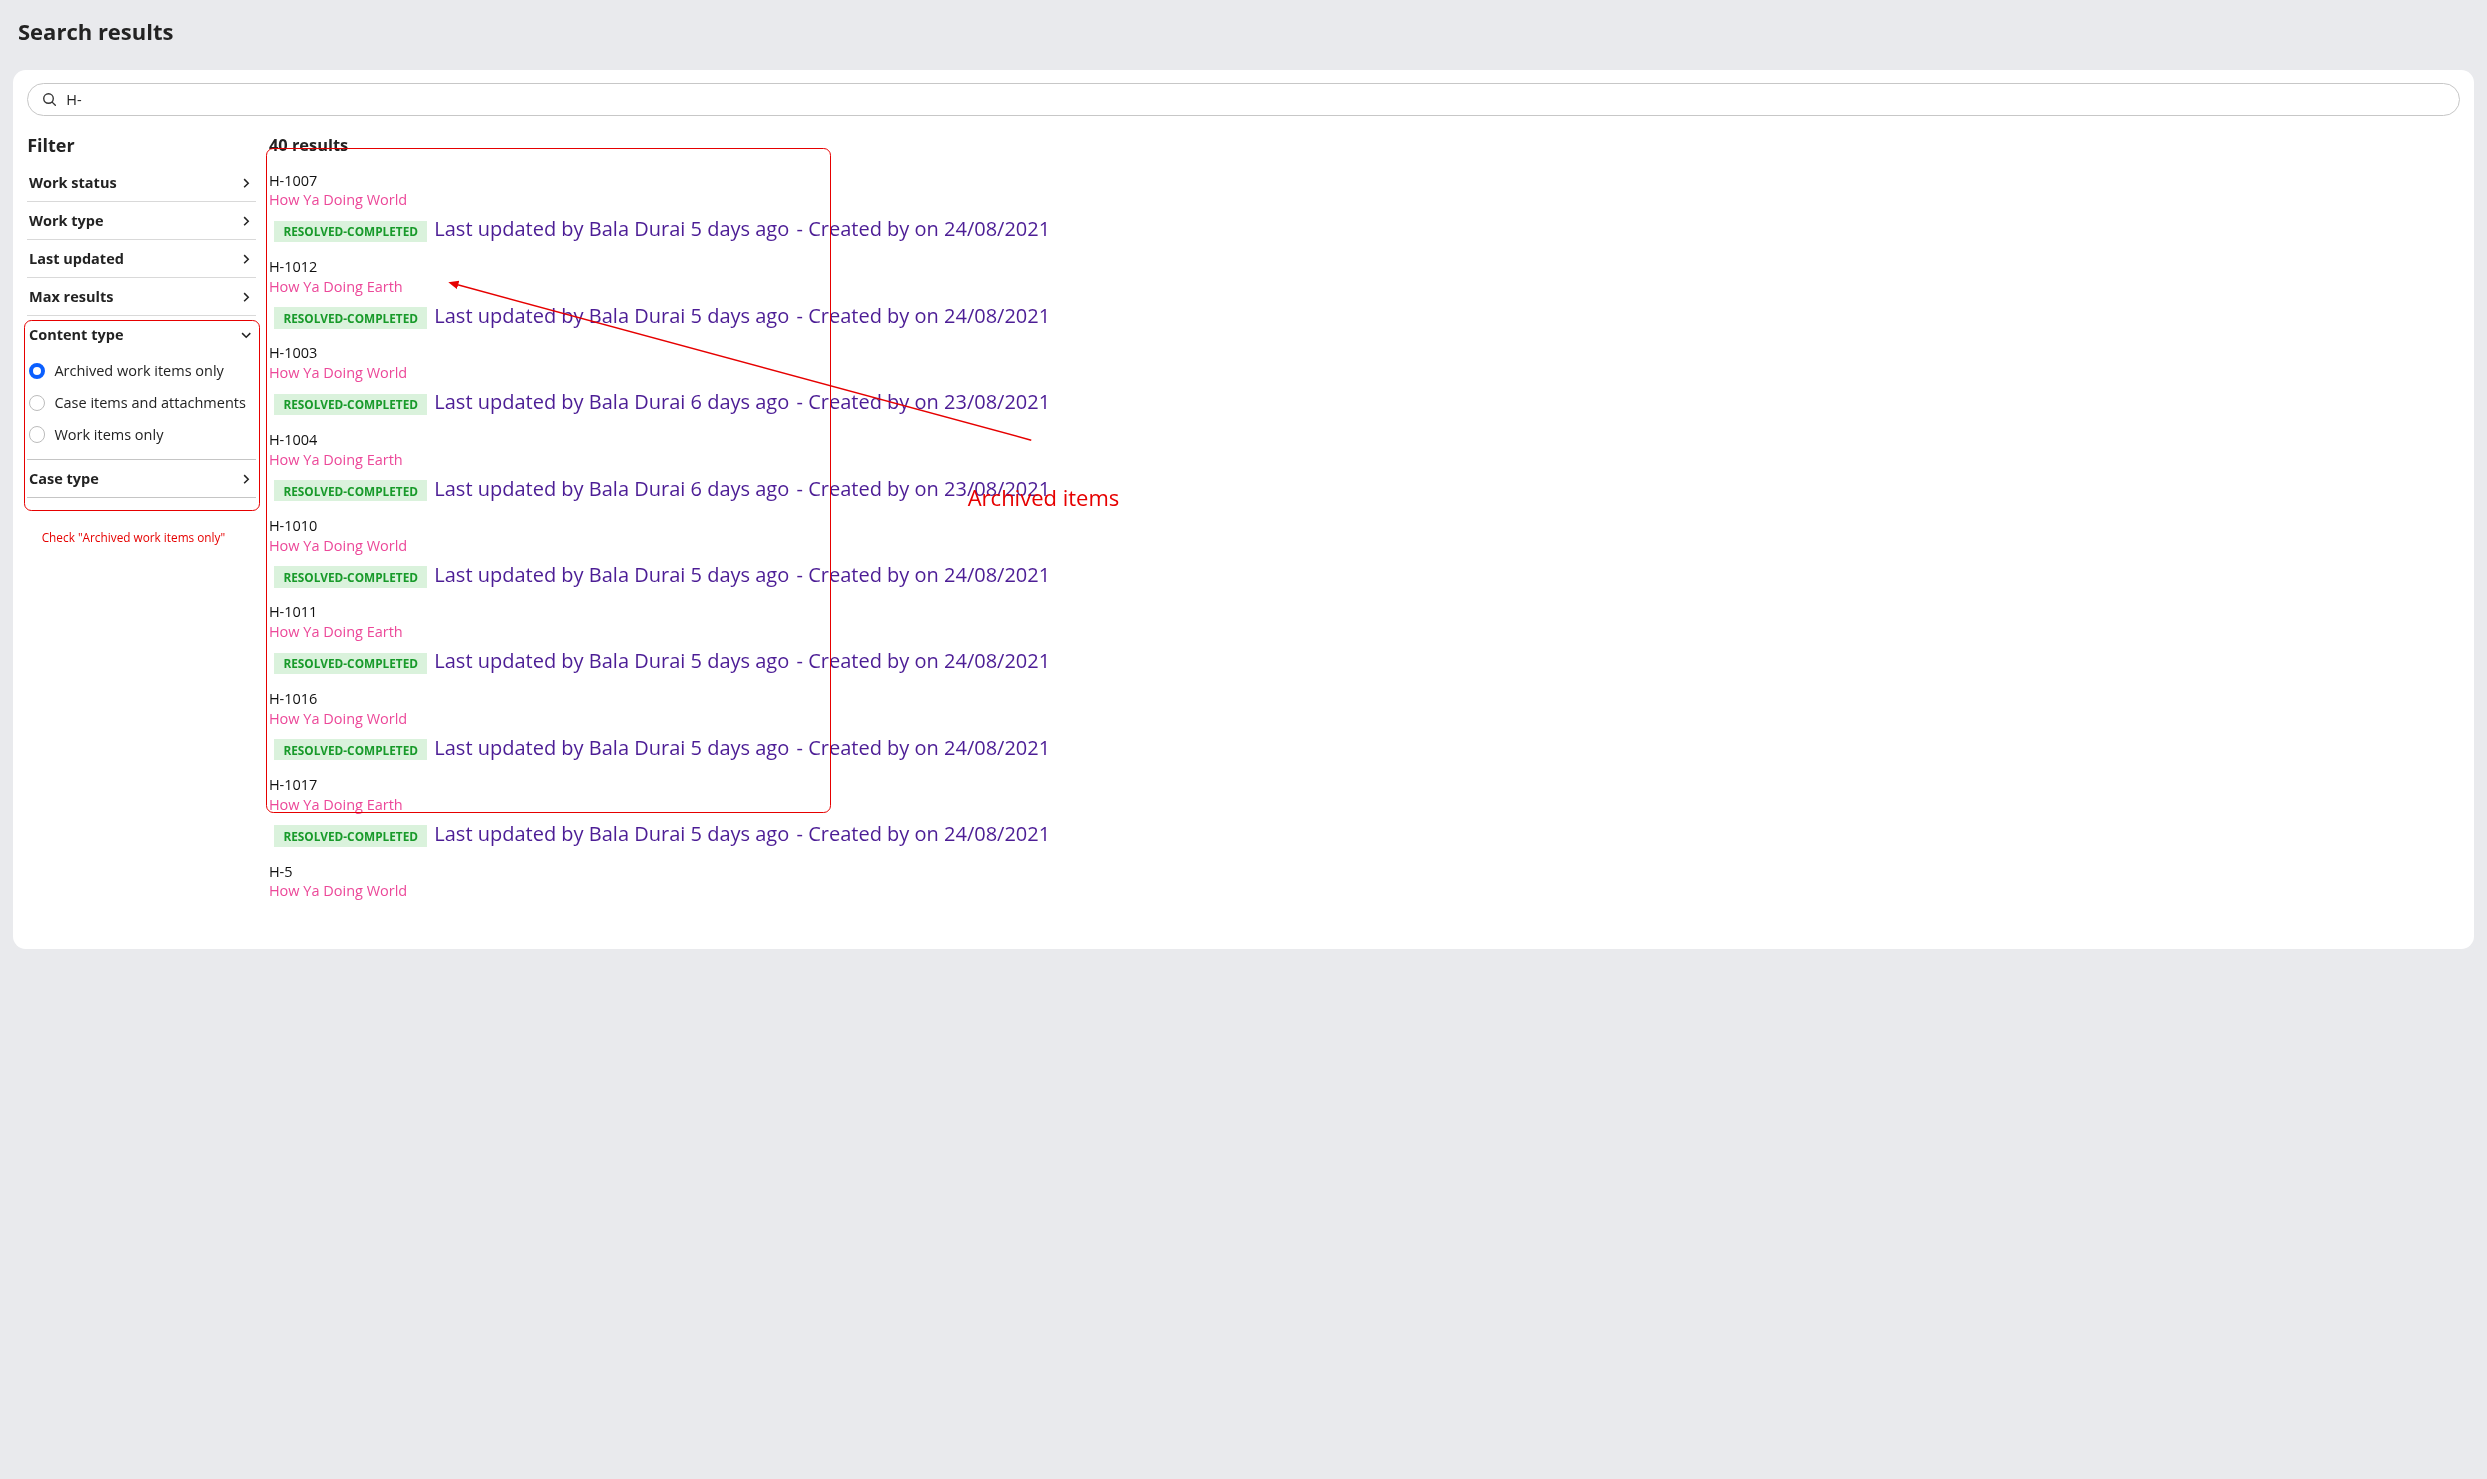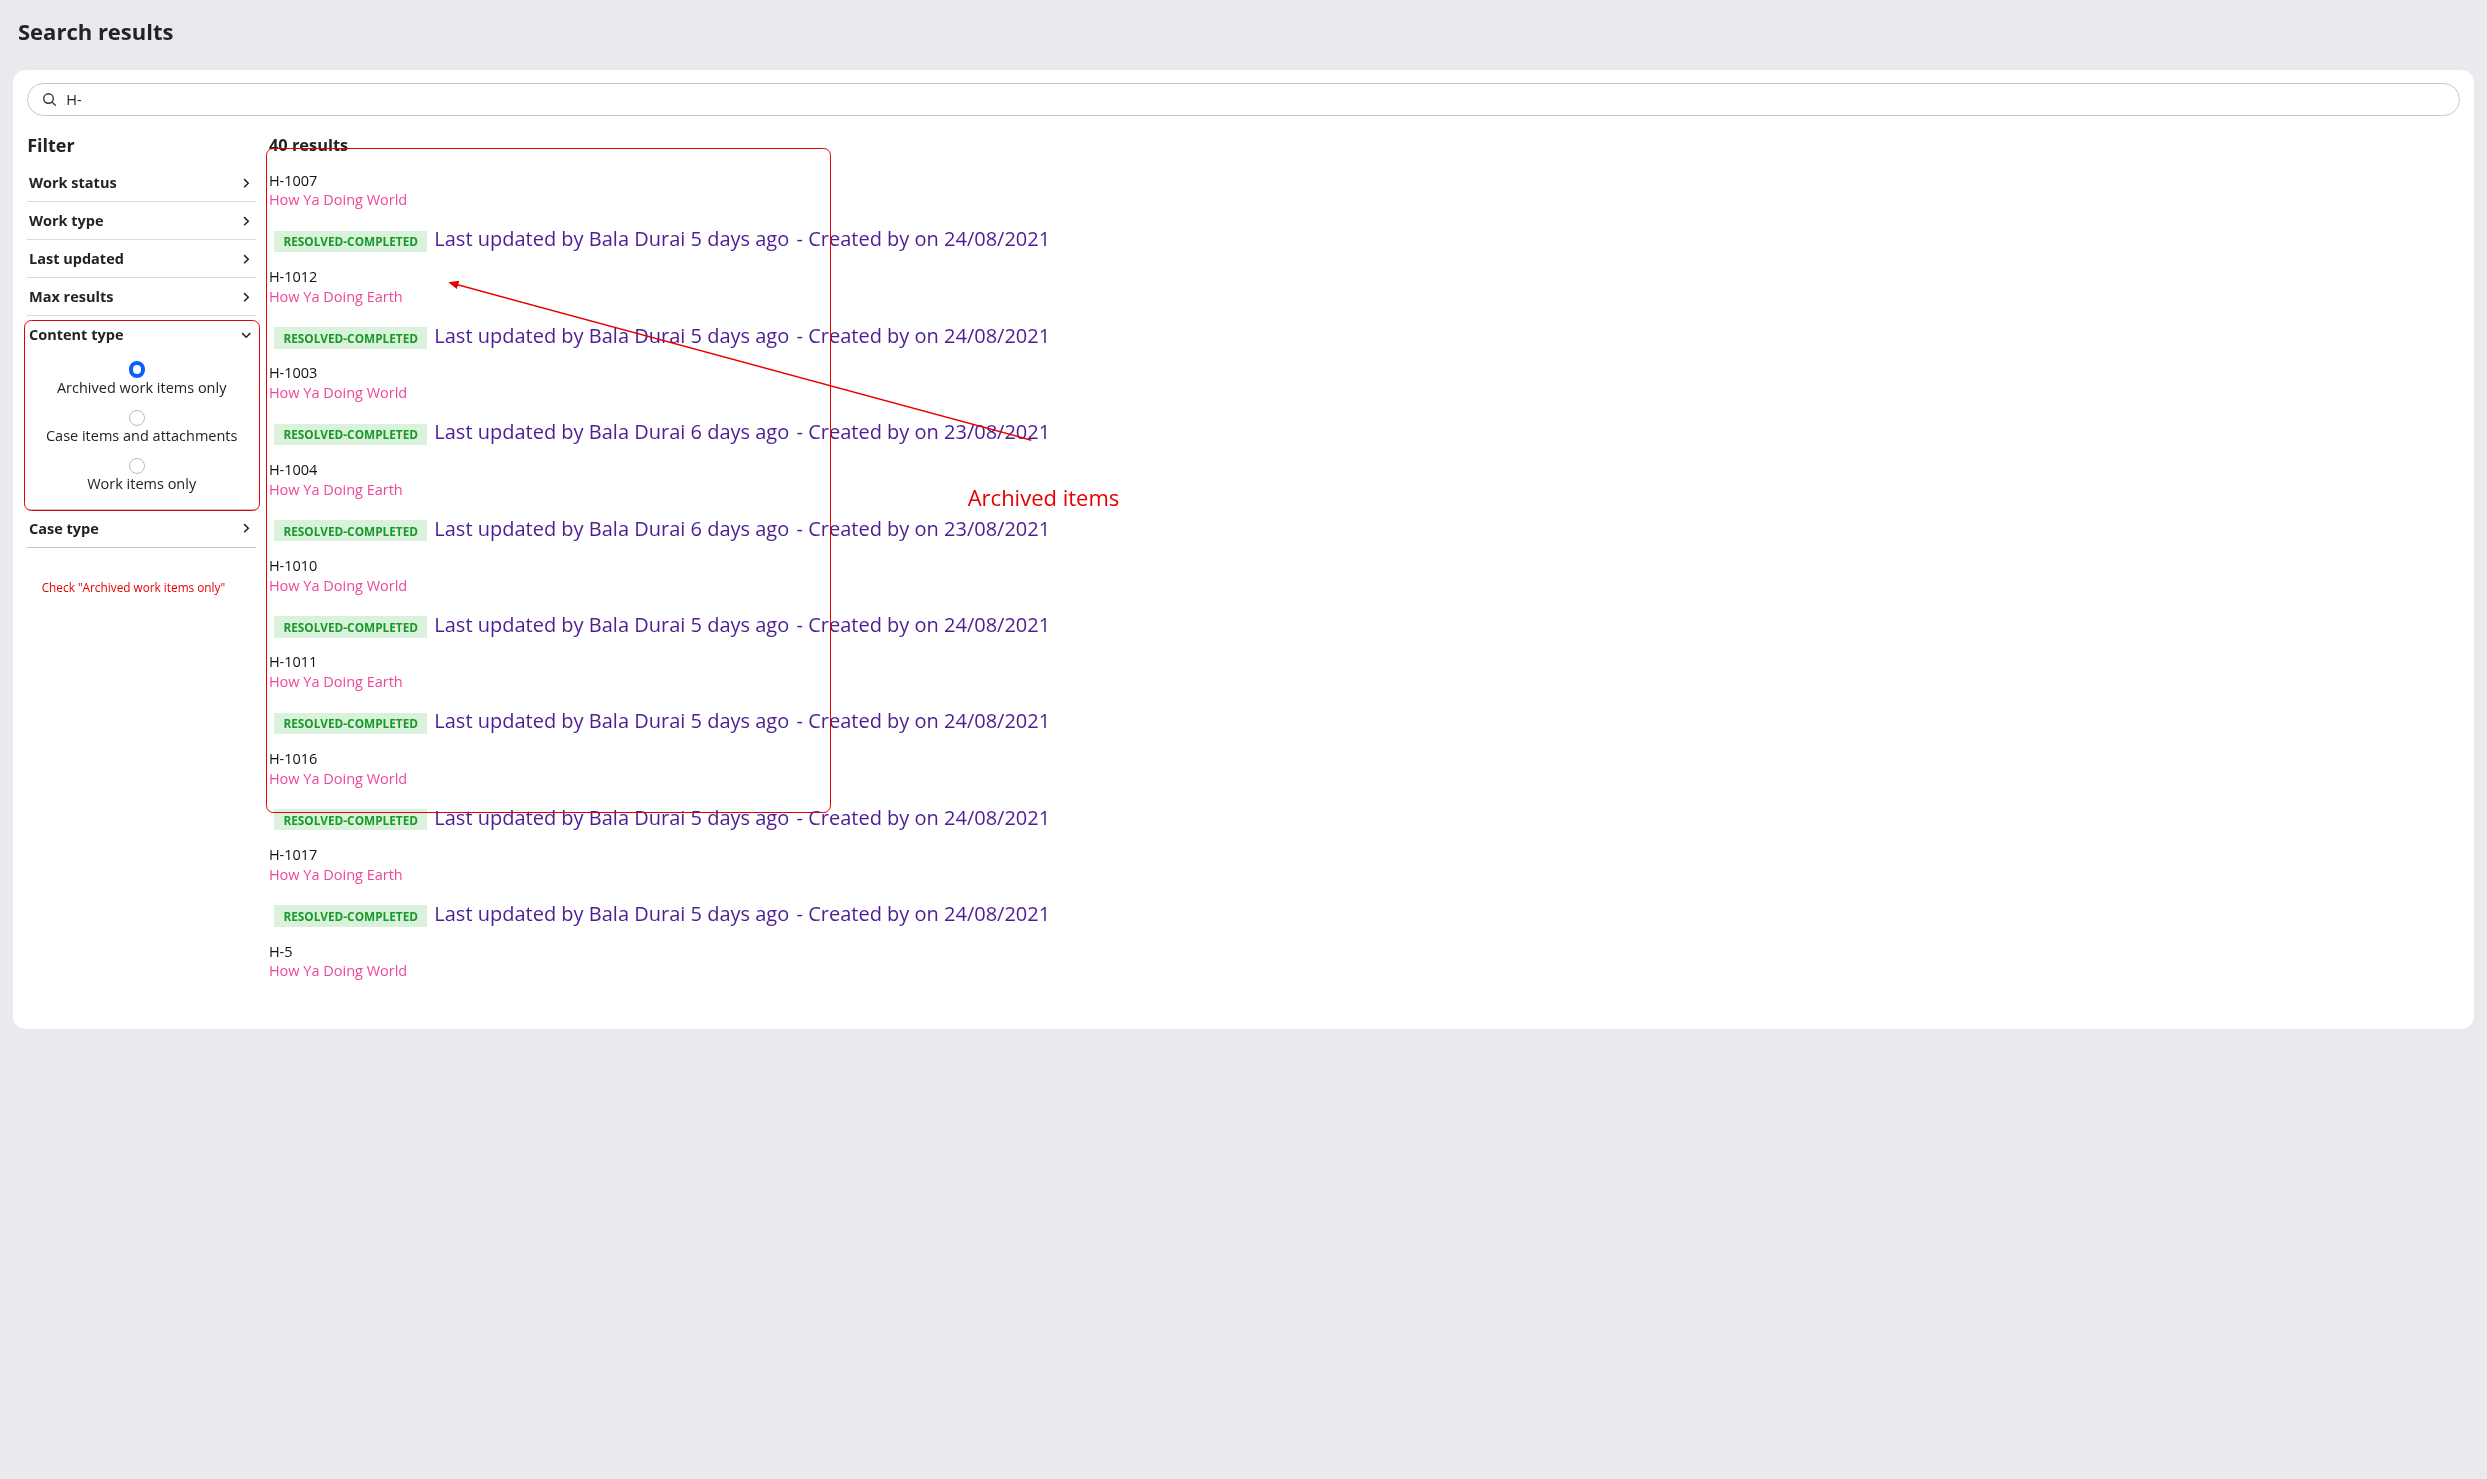--- a/index.html
+++ b/index.html
@@ -103,21 +103,20 @@
     .filter-options {
       padding: 1.8px 0 9px 0;
     }
 
     .radio-row {
       display: flex;
       align-items: center;
       padding: 6.4px 1.8px;
       cursor: pointer;
       font-size: 14.5px;
-      flex-direction: column;
     }
 
     .radio-outer {
       width: 16.4px;
       height: 16.4px;
       border-radius: 50%;
       border: 1.8px solid #bcbcbc;
       margin-right: 9px;
       display: flex;
       align-items: center;
@@ -197,21 +196,21 @@
       color: #ec4899;
       margin-top: 0.9px;
       display: inline-block;
     }
 
     .meta-row {
       display: flex;
       align-items: baseline;
       flex-wrap: wrap;
       gap: 7.3px;
-      margin-top: 16px;
+      margin-top: 6px;
       text-align: center;
     }
 
     .status-badge {
       background: #daf2dc;
       color: #189a2a;
       font-weight: 700;
       font-size: 11.8px;
       padding: 2.7px 9px;
       display: inline-block;

